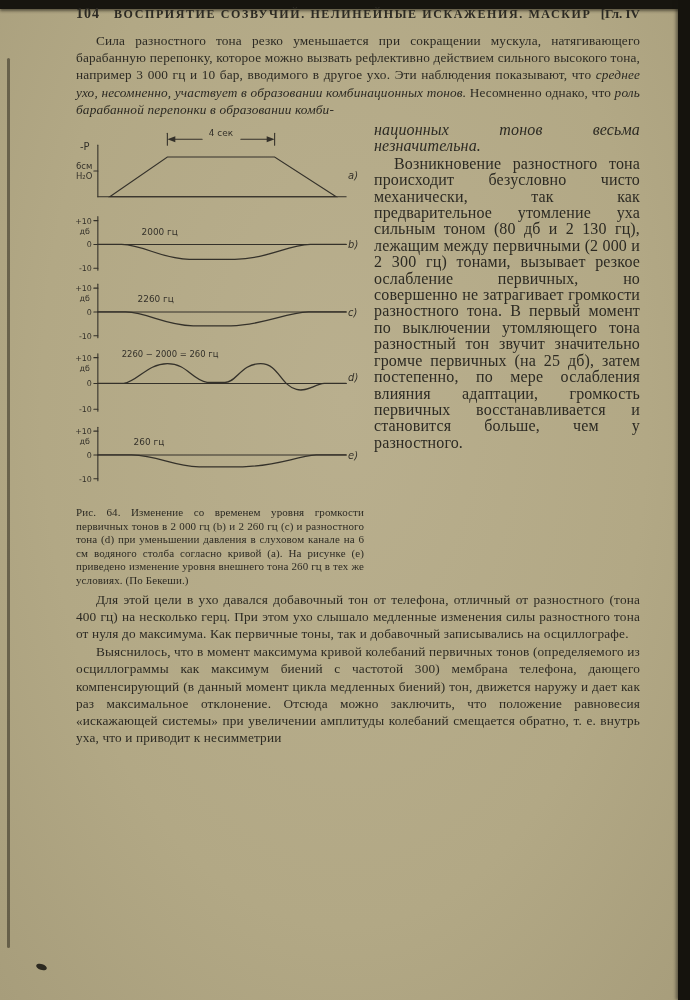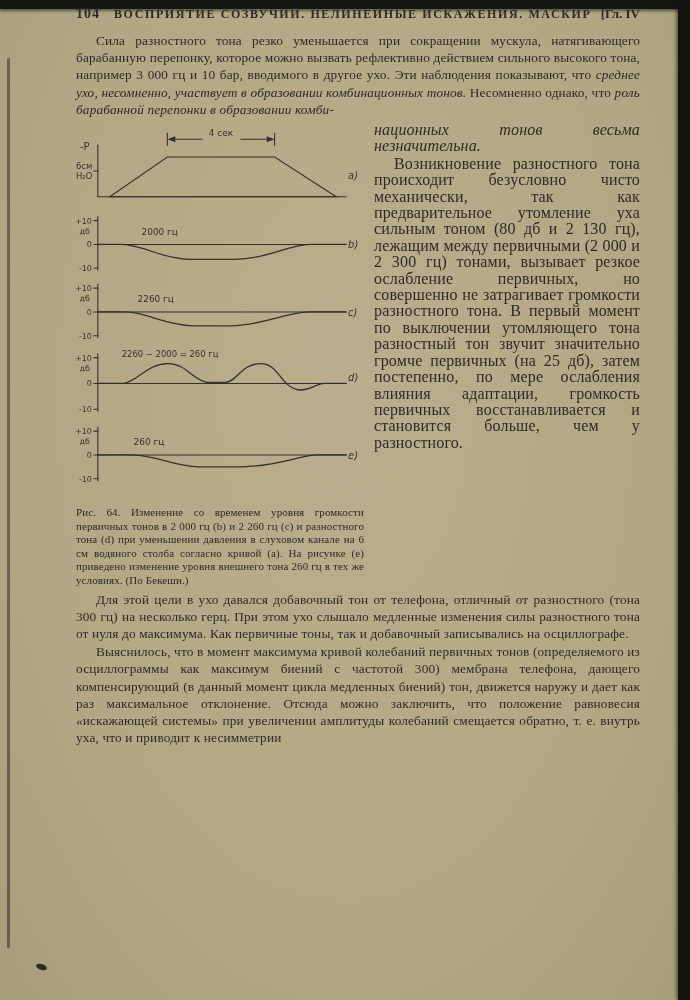--- a/index.html
+++ b/index.html
@@ -164,16 +164,16 @@
       </figure>
     </div>
 
     <div class="col-right">
       <p class="body-text ital">национных тонов весьма незначительна.</p>
       <p class="body-text indent">Возникновение разностного тона происходит безусловно чисто механически, так как предварительное утомление уха сильным тоном (80 дб и 2 130 гц), лежащим между первичными (2 000 и 2 300 гц) тонами, вызывает резкое ослабление первичных, но совершенно не затрагивает громкости разностного тона. В первый момент по выключении утомляющего тона разностный тон звучит значительно громче первичных (на 25 дб), затем постепенно, по мере ослабления влияния адаптации, громкость первичных восстанавливается и становится больше, чем у разностного.</p>
     </div>
 
   </div>
 
-  <p class="body-text indent">Для этой цели в ухо давался добавочный тон от телефона, отличный от разностного (тона 300 гц) на несколько герц. При этом ухо слышало медленные изменения силы разностного тона от нуля до максимума. Как первичные тоны, так и добавочный записывались на осциллографе.</p>
+  <p class="body-text indent">Для этой цели в ухо давался добавочный тон от телефона, отличный от разностного (тона 400 гц) на несколько герц. При этом ухо слышало медленные изменения силы разностного тона от нуля до максимума. Как первичные тоны, так и добавочный записывались на осциллографе.</p>
   <p class="body-text indent">Выяснилось, что в момент максимума кривой колебаний первичных тонов (определяемого из осциллограммы как максимум биений с частотой 300) мембрана телефона, дающего компенсирующий (в данный момент цикла медленных биений) тон, движется наружу и дает как раз максимальное отклонение. Отсюда можно заключить, что положение равновесия «искажающей системы» при увеличении амплитуды колебаний смещается обратно, т. е. внутрь уха, что и приводит к несимметрии</p>
 
 </div>
 
 </body></html>

